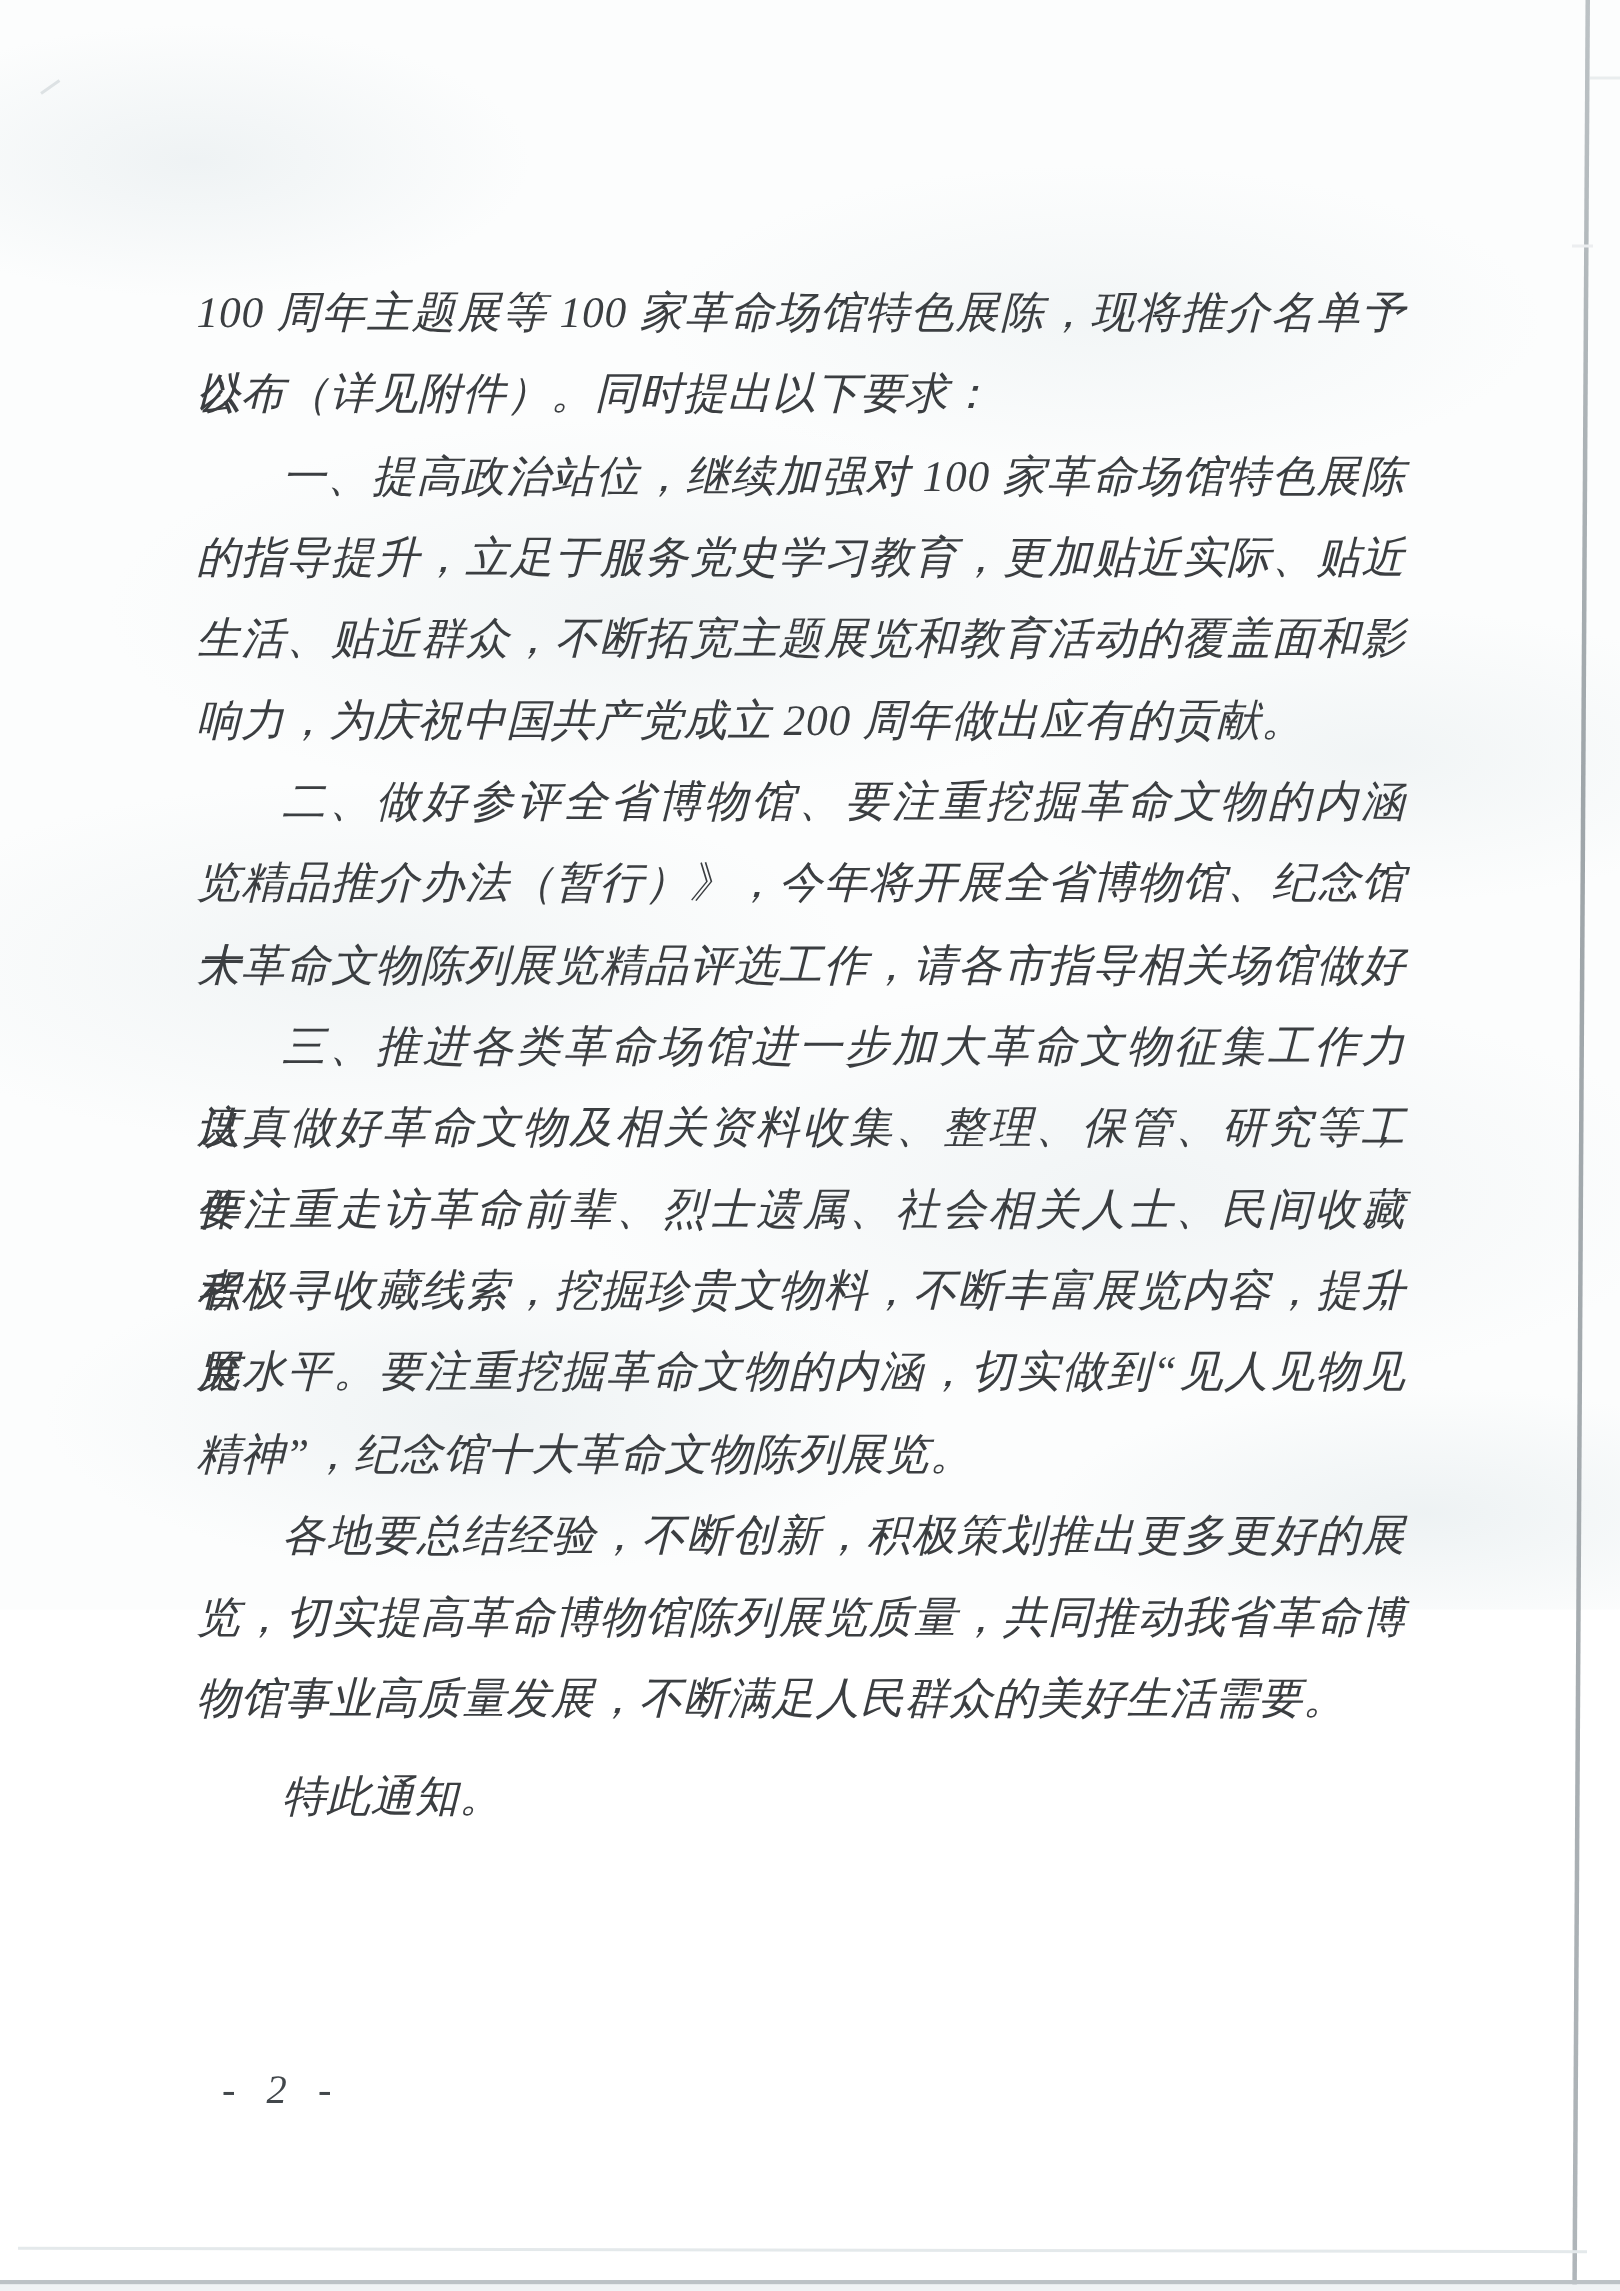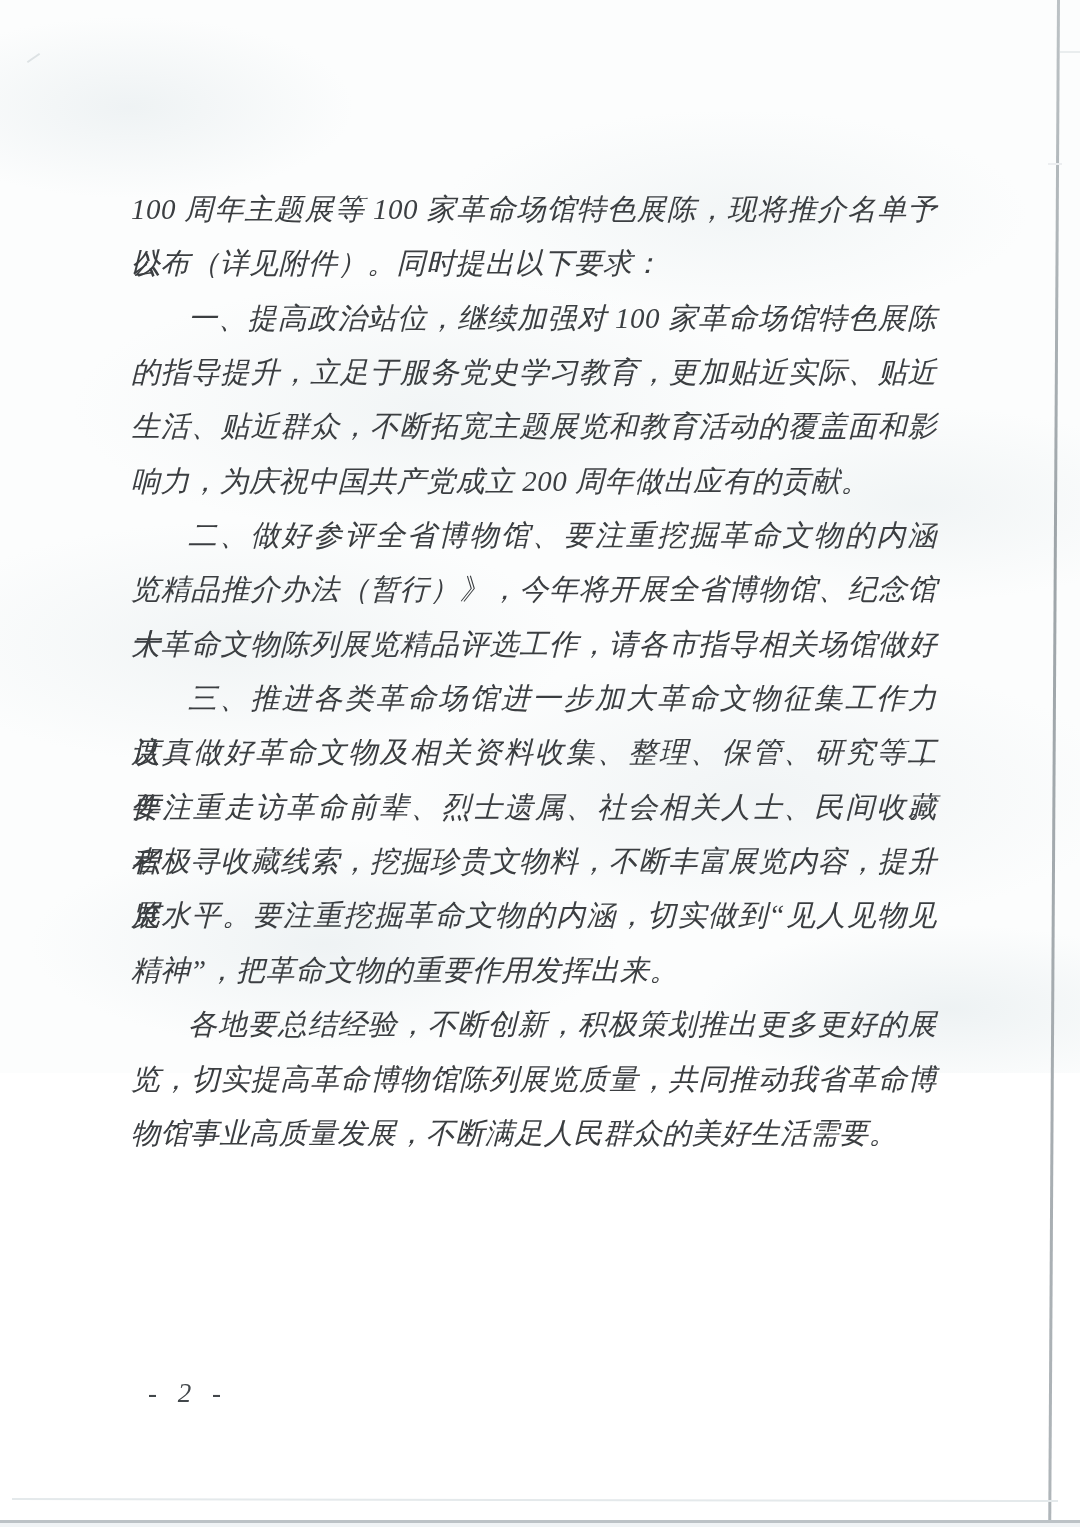--- a/index.html
+++ b/index.html
@@ -77,24 +77,25 @@
       <div class="line justify">生活、贴近群众，不断拓宽主题展览和教育活动的覆盖面和影</div>
       <div class="line">响力，为庆祝中国共产党成立 200 周年做出应有的贡献。</div>
       <div class="line indent justify">二、做好参评全省博物馆、要注重挖掘革命文物的内涵</div>
       <div class="line justify">览精品推介办法（暂行）》，今年将开展全省博物馆、纪念馆十</div>
       <div class="line justify">大革命文物陈列展览精品评选工作，请各市指导相关场馆做好</div>
       <div class="line indent justify">三、推进各类革命场馆进一步加大革命文物征集工作力度，</div>
       <div class="line justify">认真做好革命文物及相关资料收集、整理、保管、研究等工作。</div>
       <div class="line justify">要注重走访革命前辈、烈士遗属、社会相关人士、民间收藏者，</div>
       <div class="line justify">积极寻收藏线索，挖掘珍贵文物料，不断丰富展览内容，提升展</div>
       <div class="line justify">览水平。要注重挖掘革命文物的内涵，切实做到“见人见物见</div>
-      <div class="line">精神”，把革命文物的重要作用发挥出来。</div>
+      <div class="line">精神”，纪念馆十大革命文物陈列展览。</div>
       <div class="line indent justify">各地要总结经验，不断创新，积极策划推出更多更好的展</div>
       <div class="line justify">览，切实提高革命博物馆陈列展览质量，共同推动我省革命博</div>
       <div class="line">物馆事业高质量发展，不断满足人民群众的美好生活需要。</div>
+      <div class="line indent closing">特此通知。</div>
     </div>
 
   <div class="page-number">- 2 -</div>
 
   <div class="right-edge-line"></div>
   <div class="margin-tick-1"></div>
   <div class="margin-tick-2"></div>
   <div class="bottom-faint-line"></div>
   <div class="bottom-edge-line"></div>
   <div class="bottom-strip"></div>

